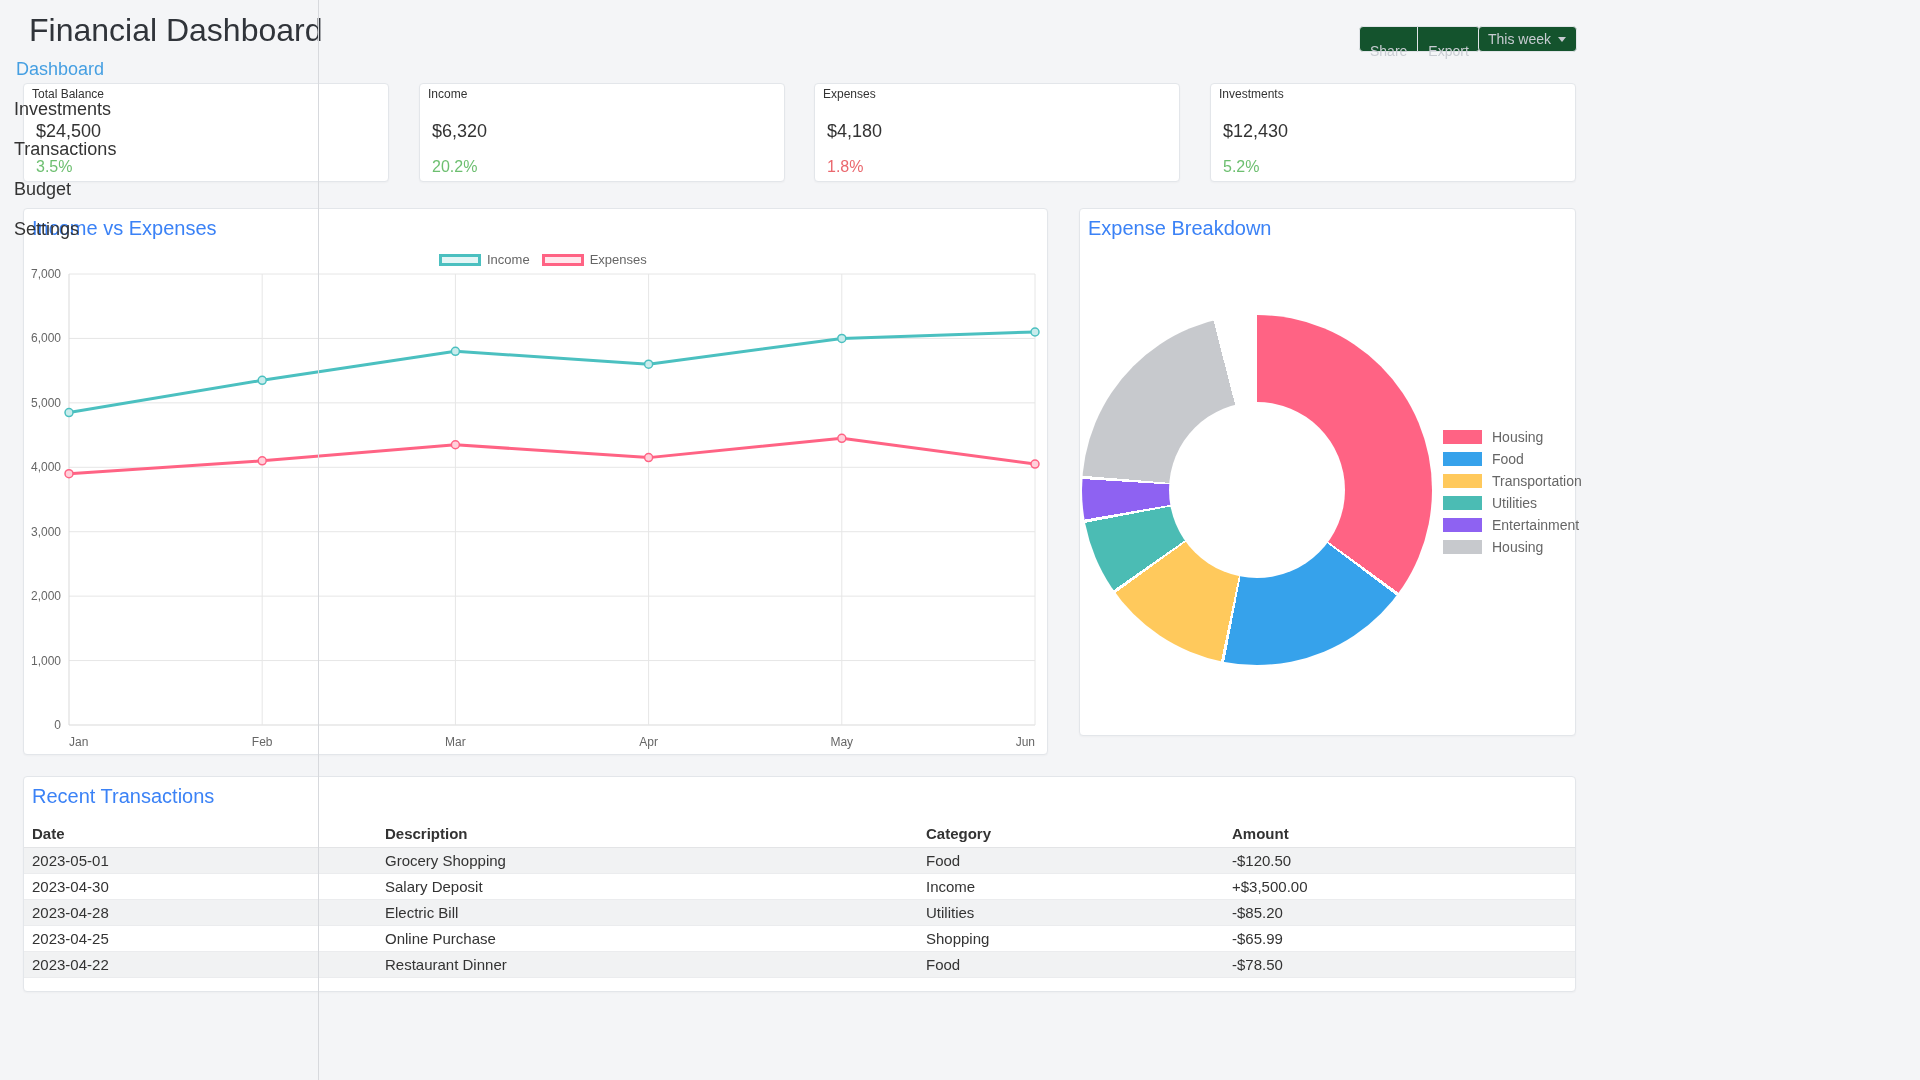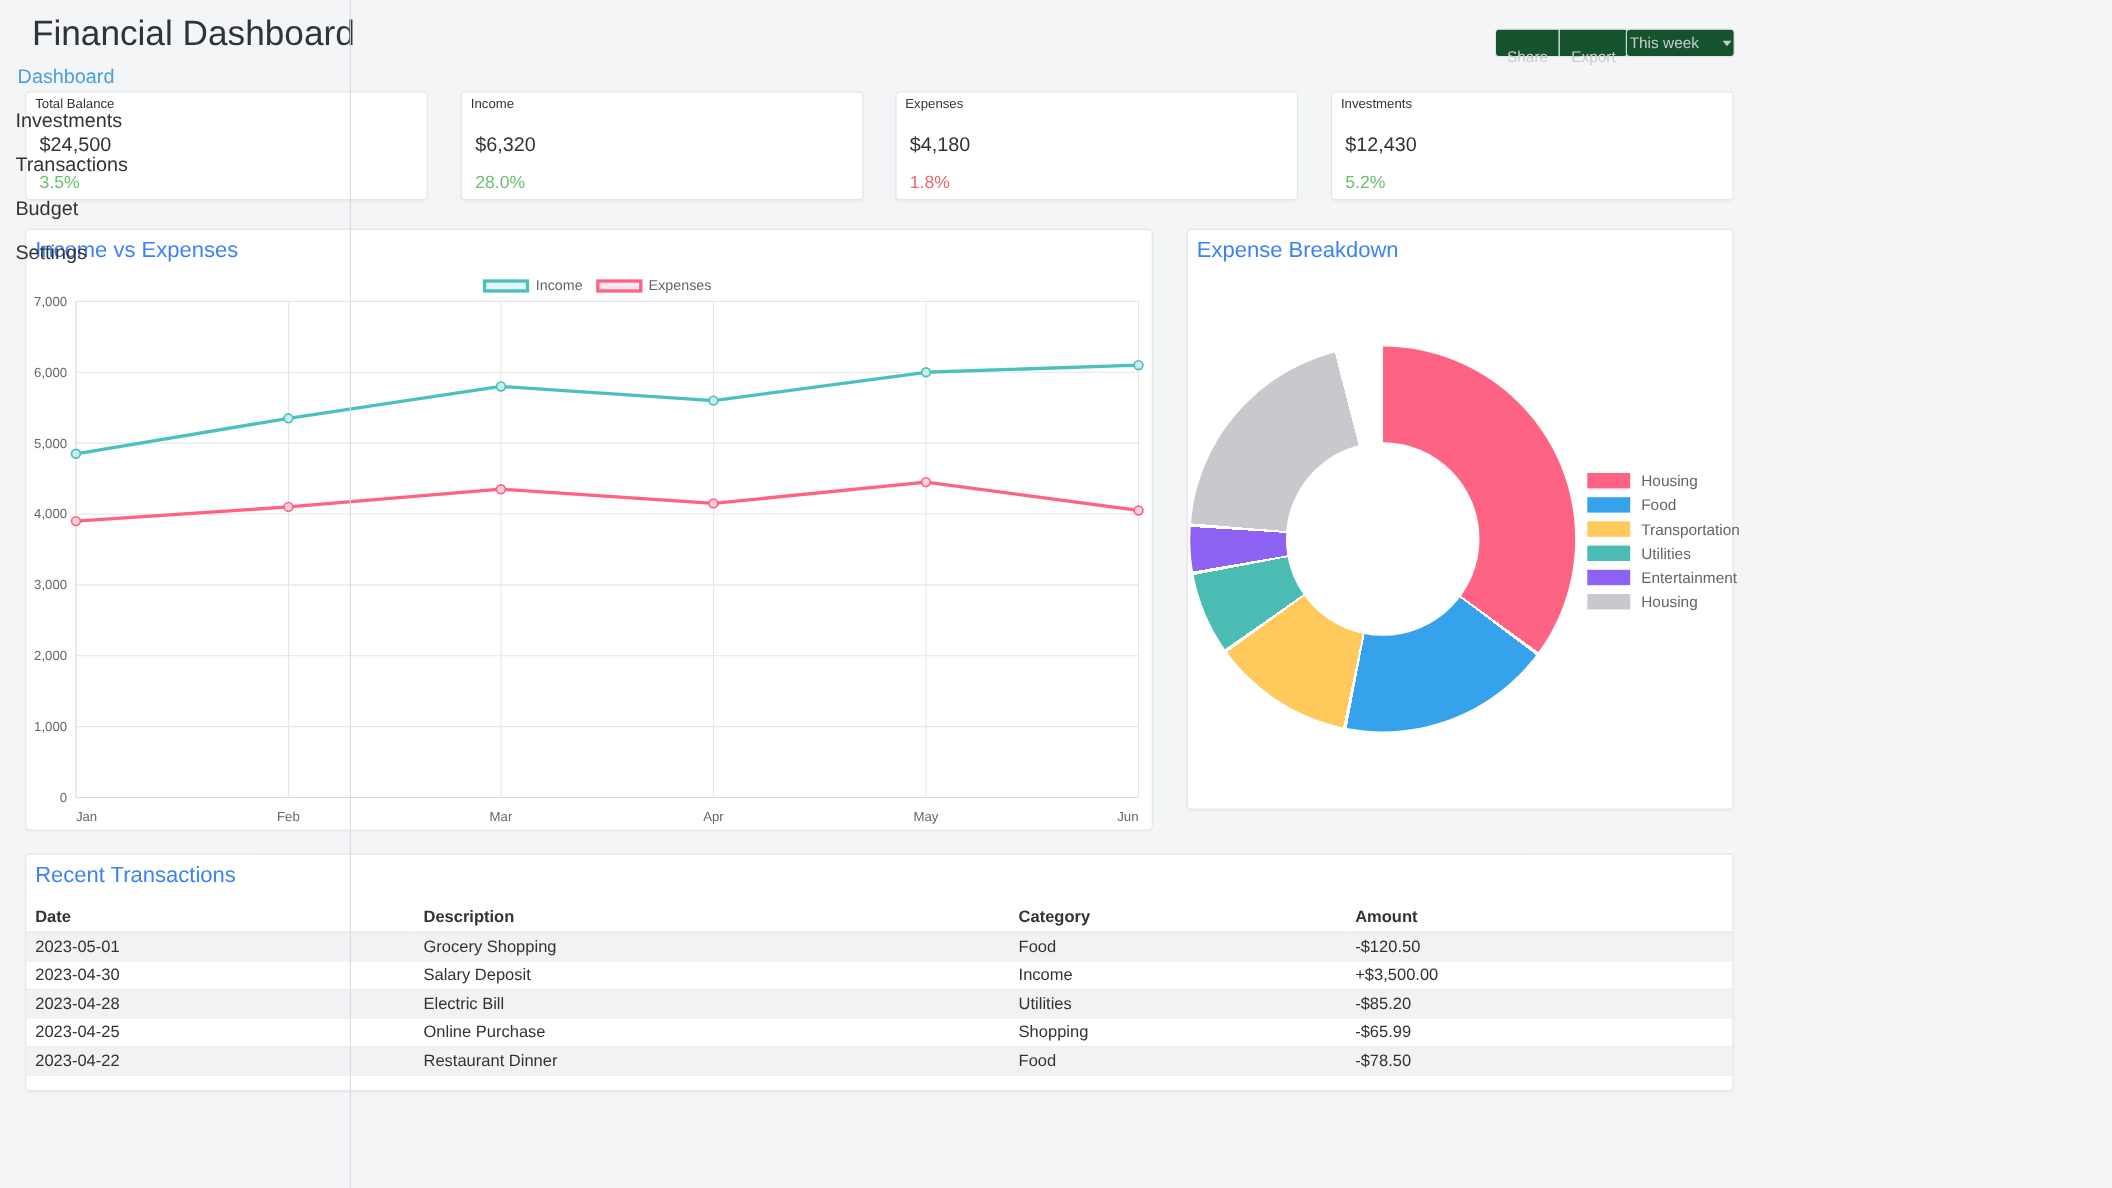--- a/index.html
+++ b/index.html
@@ -29,21 +29,21 @@
   .btn {
     height:26px; padding:12px 10px; font-size:14px; line-height:24px;
     color:#c8ccd2; background:#14532d; border:1px solid #e1e4e8;
     border-radius:4px; cursor:pointer; white-space:nowrap;
   }
   .btn-group { display:flex; }
   .btn-group .btn:first-child { border-radius:4px 0 0 4px; }
   .btn-group .btn:last-child  { border-radius:0 4px 4px 0; margin-left:-1px; }
   .period-btn {
     position:absolute; left:1478px; top:26px; width:99px; z-index:5;
-    display:flex; align-items:center; justify-content:center; gap:21px;
+    display:flex; align-items:center; justify-content:flex-end; gap:7px;
   }
   .caret {
     width:0; height:0; border-left:4px solid transparent;
     border-right:4px solid transparent; border-top:5px solid #c8ccd2;
   }
   
   .card {
     position:absolute; background:#fff; border:1px solid #e3e6ea;
     border-radius:4px; box-shadow:0 1px 2px rgba(0,0,0,.03);
   }
@@ -120,21 +120,21 @@
 
 <div id="stat-cards">
     <section class="card stat-card" style="left: 23px;">
     <div class="stat-title">Total Balance</div>
     <div class="stat-value">$24,500</div>
     <div class="stat-change trend-up">3.5%</div>
   </section>
     <section class="card stat-card" style="left: 419px;">
     <div class="stat-title">Income</div>
     <div class="stat-value">$6,320</div>
-    <div class="stat-change trend-up">28.0%</div>
+    <div class="stat-change trend-up">20.2%</div>
   </section>
     <section class="card stat-card" style="left: 814px;">
     <div class="stat-title">Expenses</div>
     <div class="stat-value">$4,180</div>
     <div class="stat-change trend-down">1.8%</div>
   </section>
     <section class="card stat-card" style="left: 1210px;">
     <div class="stat-title">Investments</div>
     <div class="stat-value">$12,430</div>
     <div class="stat-change trend-up">5.2%</div>

